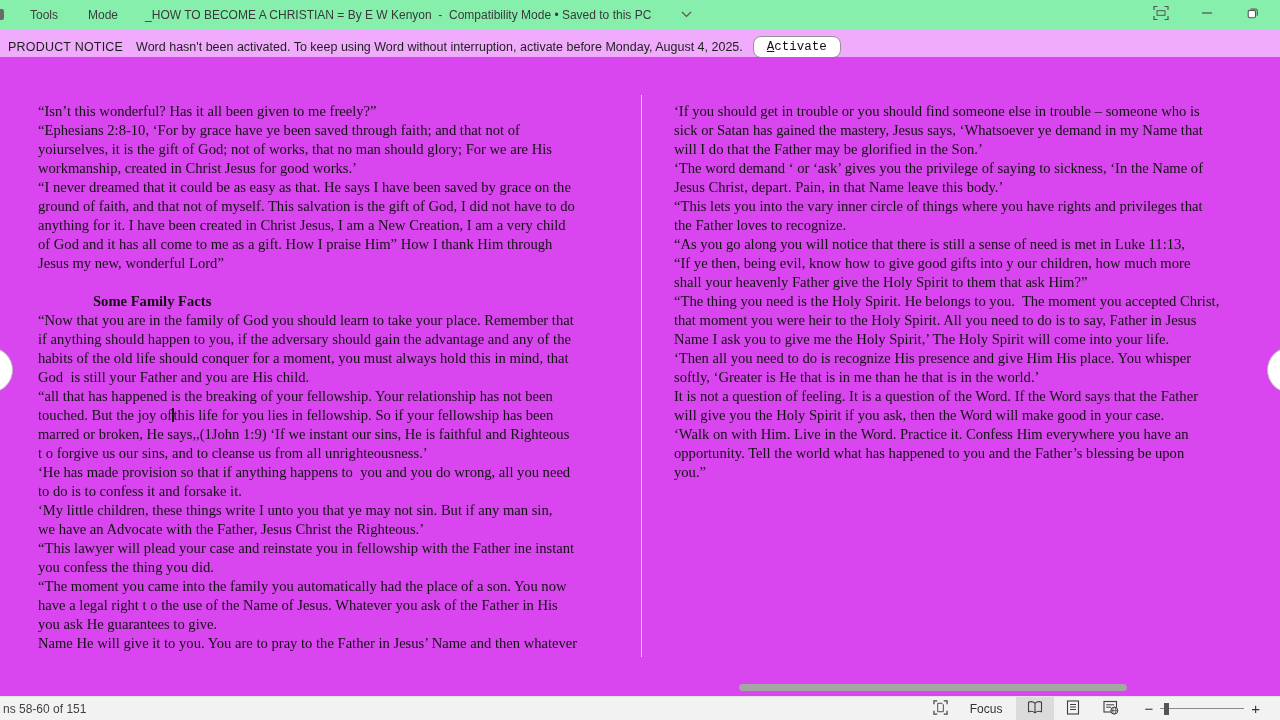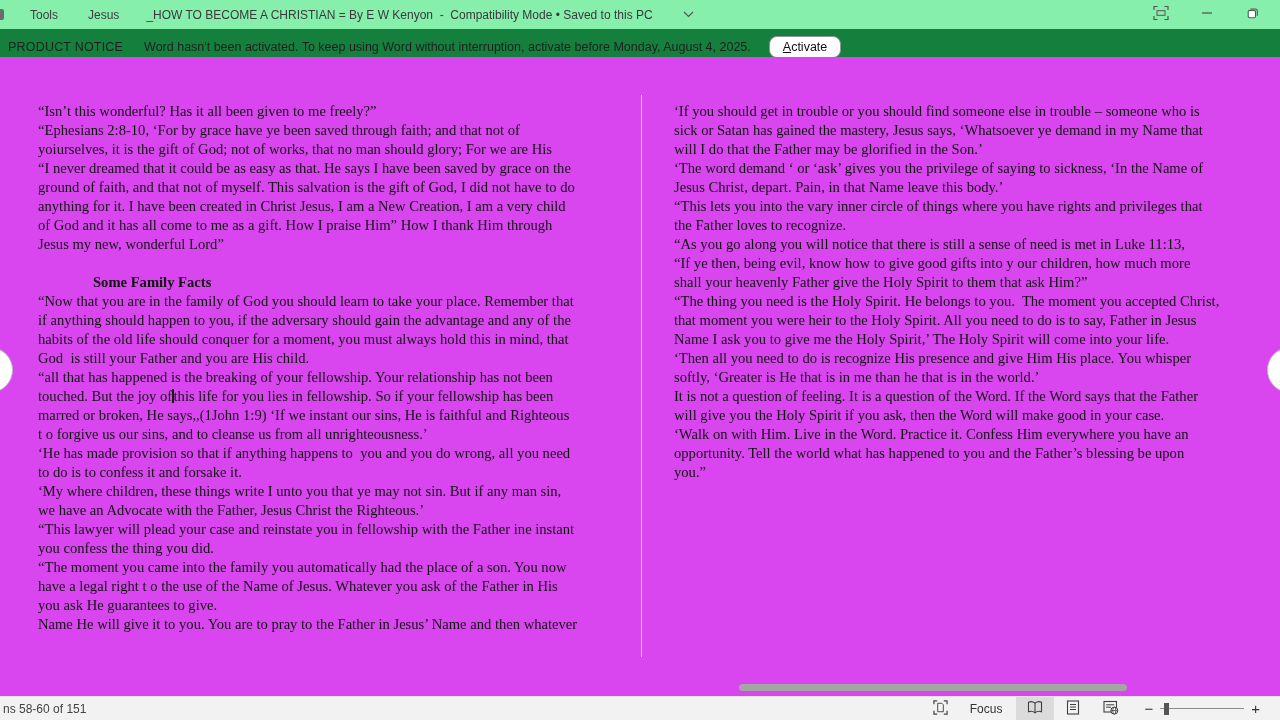--- a/index.html
+++ b/index.html
@@ -27,29 +27,29 @@
   .title-chevron { margin-left:6px; display:inline-flex; align-items:center; }
   .tb-right { margin-left:auto; display:flex; height:100%; padding-right:4px; }
   .tb-btn {
     width:46px; height:100%; border:none; background:transparent;
     display:flex; align-items:center; justify-content:center; padding:0;
   }
 
   
   .notice-bar {
     position:absolute; top:29px; left:0; right:0; height:36px;
-    background:#15803d; display:flex; align-items:center;
-    font-size:12.5px; color:#1e1e1e; padding-left:8px;gap:8px;
+    background:#f0abfc; display:flex; align-items:center;
+    font-size:12.5px; color:#1e1e1e; padding-left:8px;
   }
   .notice-label { margin-right:13px; letter-spacing:.2px; }
   .notice-msg { }
   .activate-btn {
     margin-left:10px; background:#ffffff; border:1px solid #949494;
     border-radius:8px; padding:2px 13px 3px; font-size:12.5px; color:#111;
-    font-family:Liberation Sans, sans-serif; height:22px; line-height:16px;
+    font-family:Liberation Mono, monospace; height:22px; line-height:16px;
   }
   .activate-btn span { display:block; }
   .activate-btn span::first-letter { text-decoration:underline; }
 
   
   .main {
     position:absolute; top:57px; left:0; right:0; bottom:24px;
     background:#d946ef; overflow:hidden;
   }
   .page {
@@ -109,21 +109,21 @@
   .zoom-slider { position:relative; width:84px; height:16px; margin:0 1px; }
   .zoom-track { position:absolute; left:0; right:0; top:7px; height:1.6px; background:#8c8c8c; }
   .zoom-handle { position:absolute; left:4px; top:2px; width:4.5px; height:12px; background:#555; }
 </style>
 </head>
 <body>
 
 <header class="titlebar">
   <span class="app-icon-partial"></span>
   <span class="menu-item">Tools</span>
-  <span class="menu-item">Jesus</span>
+  <span class="menu-item">Mode</span>
   <span class="doc-title">
     <span>_HOW TO BECOME A CHRISTIAN = By E W Kenyon  -  Compatibility Mode • Saved to this PC</span>
     <span class="title-chevron">
       <svg width="11" height="7" viewBox="0 0 11 7">
           <path d="M1 1l4.5 4.5L10 1" fill="none" stroke="#555" stroke-width="1.2"></path>
         </svg>
     </span>
   </span>
   <div class="tb-right">
     <button class="tb-btn">
@@ -158,38 +158,39 @@
   <button class="activate-btn">
     <span>Activate</span>
   </button>
 </div>
 
 <main class="main">
   <div class="page page-left">
       <div class="doc-line">“Isn’t this wonderful? Has it all been given to me freely?”</div>
       <div class="doc-line">“Ephesians 2:8-10, ‘For by grace have ye been saved through faith; and that not of</div>
       <div class="doc-line">yoiurselves, it is the gift of God; not of works, that no man should glory; For we are His</div>
+      <div class="doc-line">workmanship, created in Christ Jesus for good works.’</div>
       <div class="doc-line">“I never dreamed that it could be as easy as that. He says I have been saved by grace on the</div>
       <div class="doc-line">ground of faith, and that not of myself. This salvation is the gift of God, I did not have to do</div>
       <div class="doc-line">anything for it. I have been created in Christ Jesus, I am a New Creation, I am a very child</div>
       <div class="doc-line">of God and it has all come to me as a gift. How I praise Him” How I thank Him through</div>
       <div class="doc-line">Jesus my new, wonderful Lord”</div>
       <div class="doc-line">&nbsp;</div>
       <div class="doc-line doc-heading">Some Family Facts</div>
       <div class="doc-line">“Now that you are in the family of God you should learn to take your place. Remember that</div>
       <div class="doc-line">if anything should happen to you, if the adversary should gain the advantage and any of the</div>
       <div class="doc-line">habits of the old life should conquer for a moment, you must always hold this in mind, that</div>
       <div class="doc-line">God  is still your Father and you are His child.</div>
       <div class="doc-line">“all that has happened is the breaking of your fellowship. Your relationship has not been</div>
       <div class="doc-line"><span>touched. But the joy of</span><span class="caret"></span><span>this life for you lies in fellowship. So if your fellowship has been</span></div>
       <div class="doc-line">marred or broken, He says,,(1John 1:9) ‘If we instant our sins, He is faithful and Righteous</div>
       <div class="doc-line">t o forgive us our sins, and to cleanse us from all unrighteousness.’</div>
       <div class="doc-line">‘He has made provision so that if anything happens to  you and you do wrong, all you need</div>
       <div class="doc-line">to do is to confess it and forsake it.</div>
-      <div class="doc-line">‘My where children, these things write I unto you that ye may not sin. But if any man sin,</div>
+      <div class="doc-line">‘My little children, these things write I unto you that ye may not sin. But if any man sin,</div>
       <div class="doc-line">we have an Advocate with the Father, Jesus Christ the Righteous.’</div>
       <div class="doc-line">“This lawyer will plead your case and reinstate you in fellowship with the Father ine instant</div>
       <div class="doc-line">you confess the thing you did.</div>
       <div class="doc-line">“The moment you came into the family you automatically had the place of a son. You now</div>
       <div class="doc-line">have a legal right t o the use of the Name of Jesus. Whatever you ask of the Father in His</div>
       <div class="doc-line">you ask He guarantees to give.</div>
       <div class="doc-line">Name He will give it to you. You are to pray to the Father in Jesus’ Name and then whatever</div>
     </div>
   <div class="page-divider"></div>
   <div class="page page-right">

